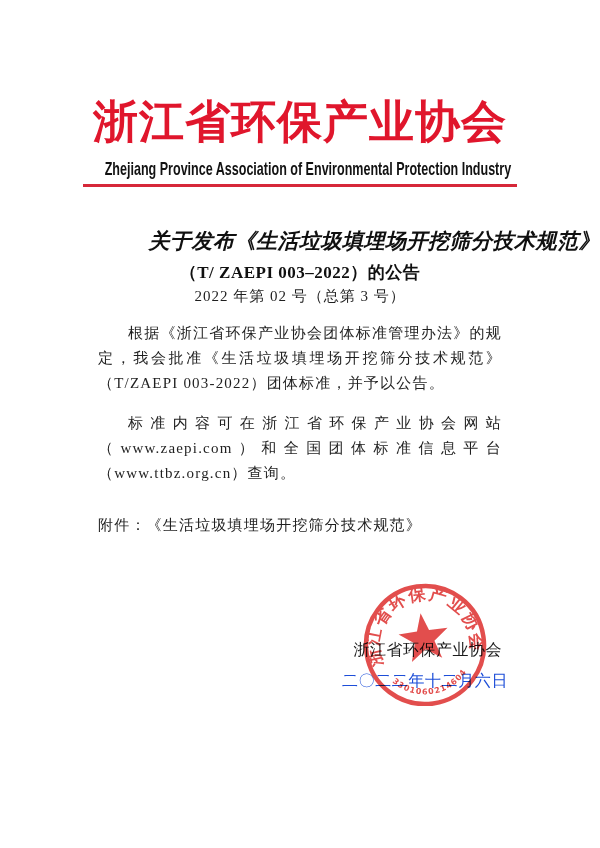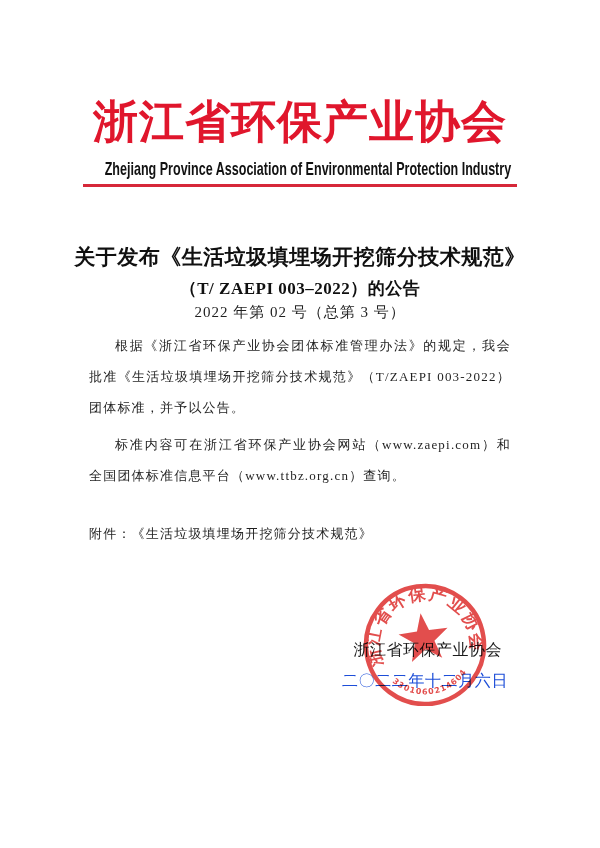--- a/index.html
+++ b/index.html
@@ -42,27 +42,28 @@
   }
   .letterhead-rule {
     width: 434px;
     height: 3px;
     margin: 4px auto 0 auto;
     background: #d62839;
   }
 
   
   .title-line1 {
-    margin-top: 57px;
-    text-align: center;
+    margin-top: 41px;
+    text-align: right;
     font-size: 21px;
     line-height: 26px;
     font-weight: bold;
     color: #101010;
     letter-spacing: 0.5px;
+    font-style: italic;
   }
   .title-line2 {
     margin-top: 6px;
     text-align: center;
     font-size: 17px;
     line-height: 26px;
     font-weight: bold;
     color: #101010;
     letter-spacing: 0.5px;
   }
@@ -74,23 +75,23 @@
     color: #1f1f1f;
     letter-spacing: 1px;
   }
 
   
   .body-text {
     width: 434px;
     margin: 8px 0 0 83px;
   }
   .body-text p {
-    margin: 6px;
-    font-size: 13px;
-    line-height: 31px;
+    margin: 15px;
+    font-size: 15px;
+    line-height: 25px;
     letter-spacing: 1.2px;
     text-align: justify;
     text-indent: 2em;
   }
   .body-text p.attachment {
     margin-top: 27px;
     text-indent: 0;
     text-align: left;
   }
 

